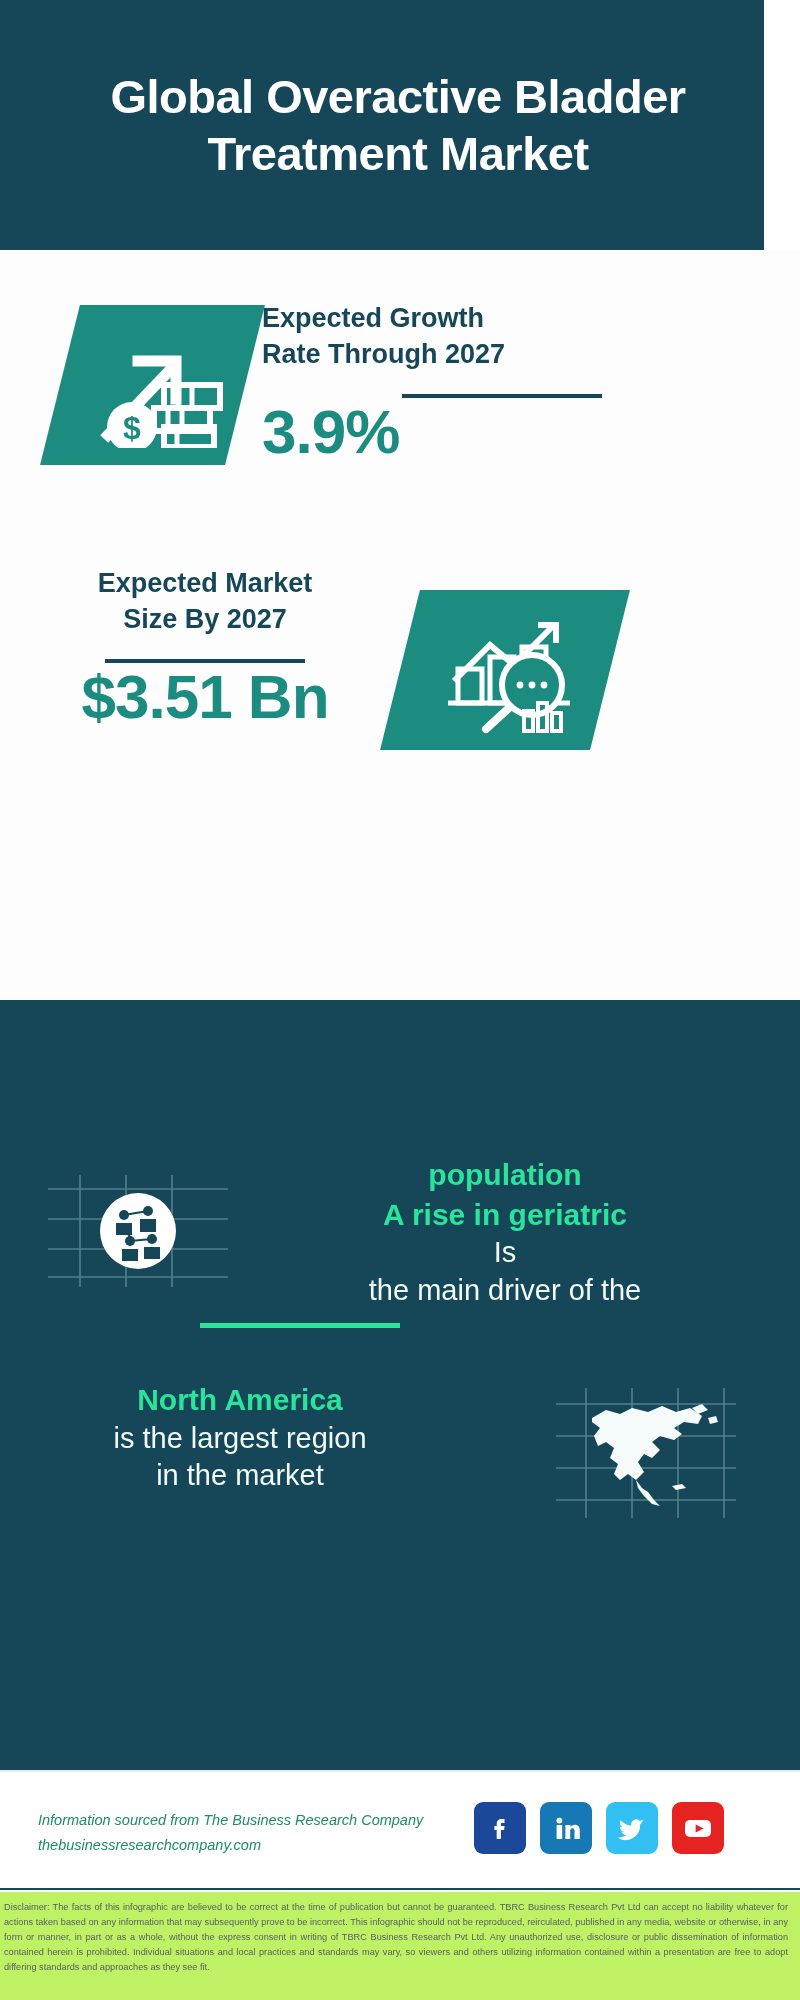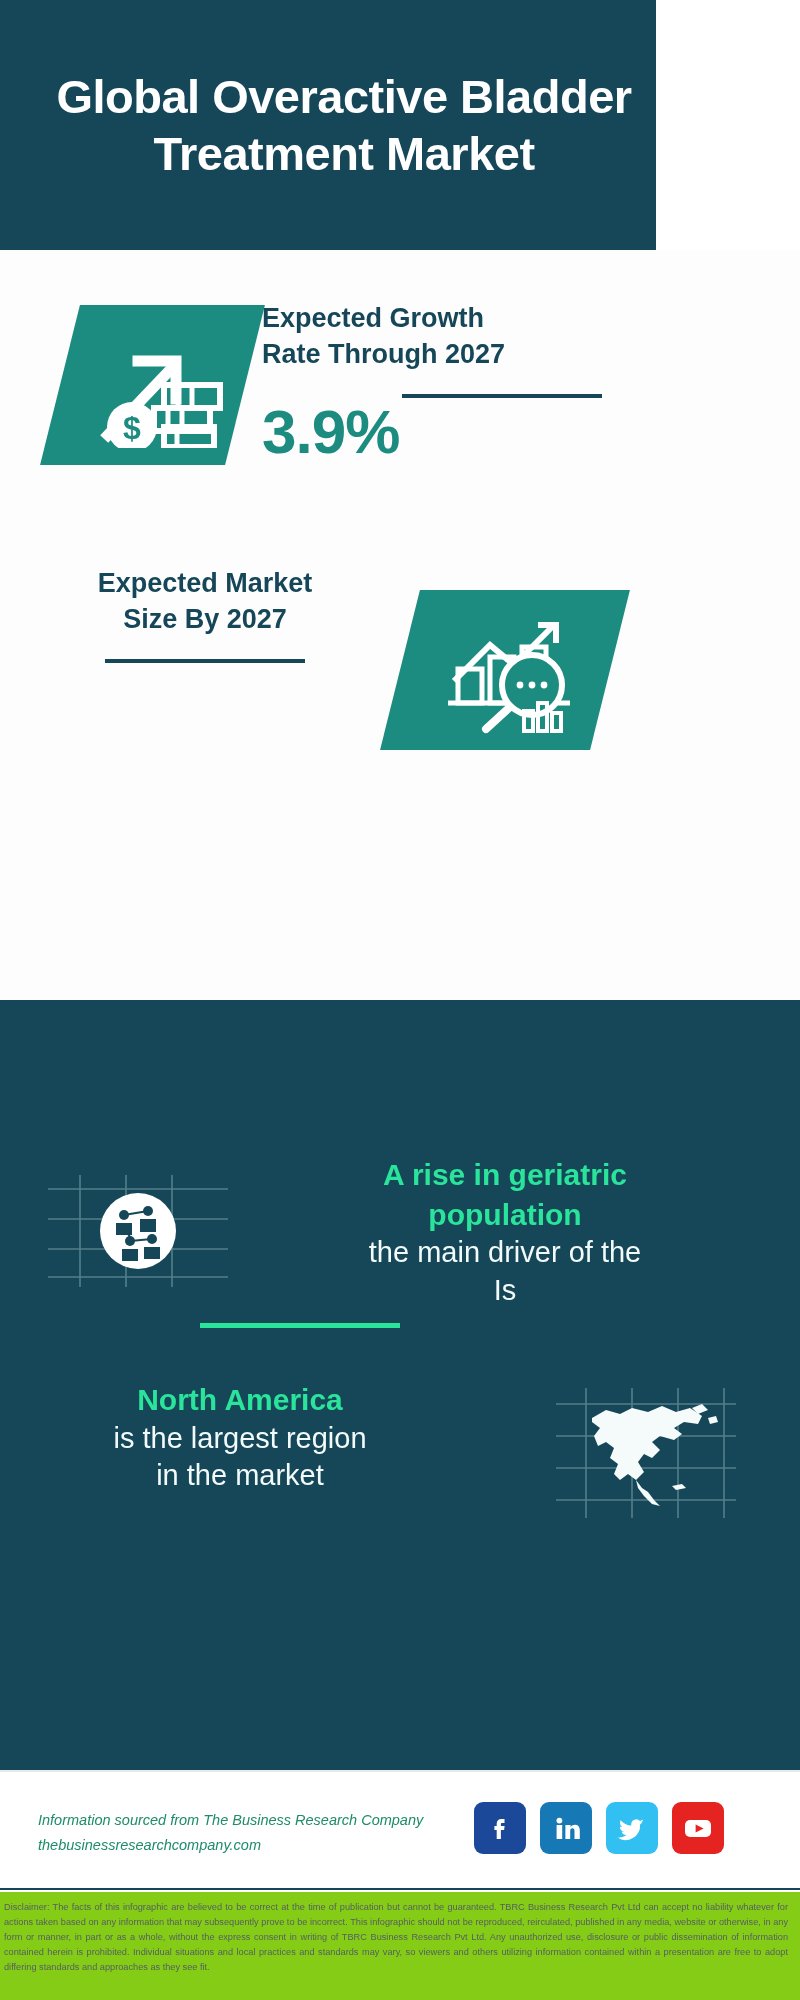--- a/index.html
+++ b/index.html
@@ -7,21 +7,21 @@
   body {
     font-family: "Liberation Sans", sans-serif;
     background:#ffffff;
     position:relative;
     overflow:hidden;
   }
   .page { position:relative; width:800px; height:2000px; background:#fff; }
 
   
   .header {
-    position:absolute; left:0; top:0; width:656px; height:250px;
+    position:absolute; left:0; top:0; width:764px; height:250px;
     background:#164759;
     display:flex; align-items:center; justify-content:center;padding-left:32px;
   }
   .header-title {
     color:#ffffff; font-weight:bold; font-size:47px; line-height:1.22;
     text-align:center; letter-spacing:-0.5px; width:760px;
   }
 
   
   .white-zone {
@@ -130,21 +130,21 @@
   }
   .sicon.fb { background:#1b4899; }
   .sicon.li { background:#1679b5; }
   .sicon.tw { background:#32c0f2; }
   .sicon.yt { background:#e52421; }
 
   
   .disclaimer {
     position:absolute; left:0; top:1892px; width:800px; height:108px;
     padding:8px 12px 0 4px;
-    background:#84cc16;
+    background:#bef264;
   }
   .disclaimer p {
     color:#555f63; font-size:9.2px; line-height:1.62; text-align:justify;
   }
   svg { display:block; }
 </style>
 </head>
 <body>
 
 <div class="page">
@@ -191,20 +191,21 @@
   </div>
 
   <div class="card2">
 
     <div class="txt2">
       <div class="headline">
         <div>Expected Market</div>
         <div>Size By 2027</div>
       </div>
       <div class="divider-dark"></div>
+      <div class="bignum">$3.51 Bn</div>
     </div>
 
     <div class="para-right"></div>
     <div class="icon-wrap-2">
       <svg width="160" height="128" viewBox="0 0 160 128">
 
         <path d="M26 74 L62 38 L86 58 L126 18" stroke="#ffffff" stroke-width="6" fill="none"></path>
         <path d="M110 18 L128 18 L128 36" stroke="#ffffff" stroke-width="6" fill="none"></path>
 
         <rect x="30" y="62" width="24" height="34" fill="none" stroke="#ffffff" stroke-width="5"></rect>
@@ -278,24 +279,24 @@
         </g>
 
         <g stroke="#164759" stroke-width="2" fill="none">
           <line x1="76" y1="40" x2="100" y2="36"></line>
           <line x1="82" y1="66" x2="104" y2="64"></line>
           <line x1="76" y1="52" x2="82" y2="62"></line>
         </g>
       </svg>
     </div>
     <div class="driver-txt">
+      <div class="accent">population</div>
       <div class="accent">A rise in geriatric</div>
-      <div class="accent">population</div>
+      <div class="plain">Is</div>
       <div class="plain">the main driver of the</div>
-      <div class="plain">Is</div>
     </div>
   </div>
 
   <div class="divider-green"></div>
 
   <div class="region">
     <div class="region-txt">
       <div class="accent">North America</div>
       <div class="plain">is the largest region</div>
       <div class="plain">in the market</div>

